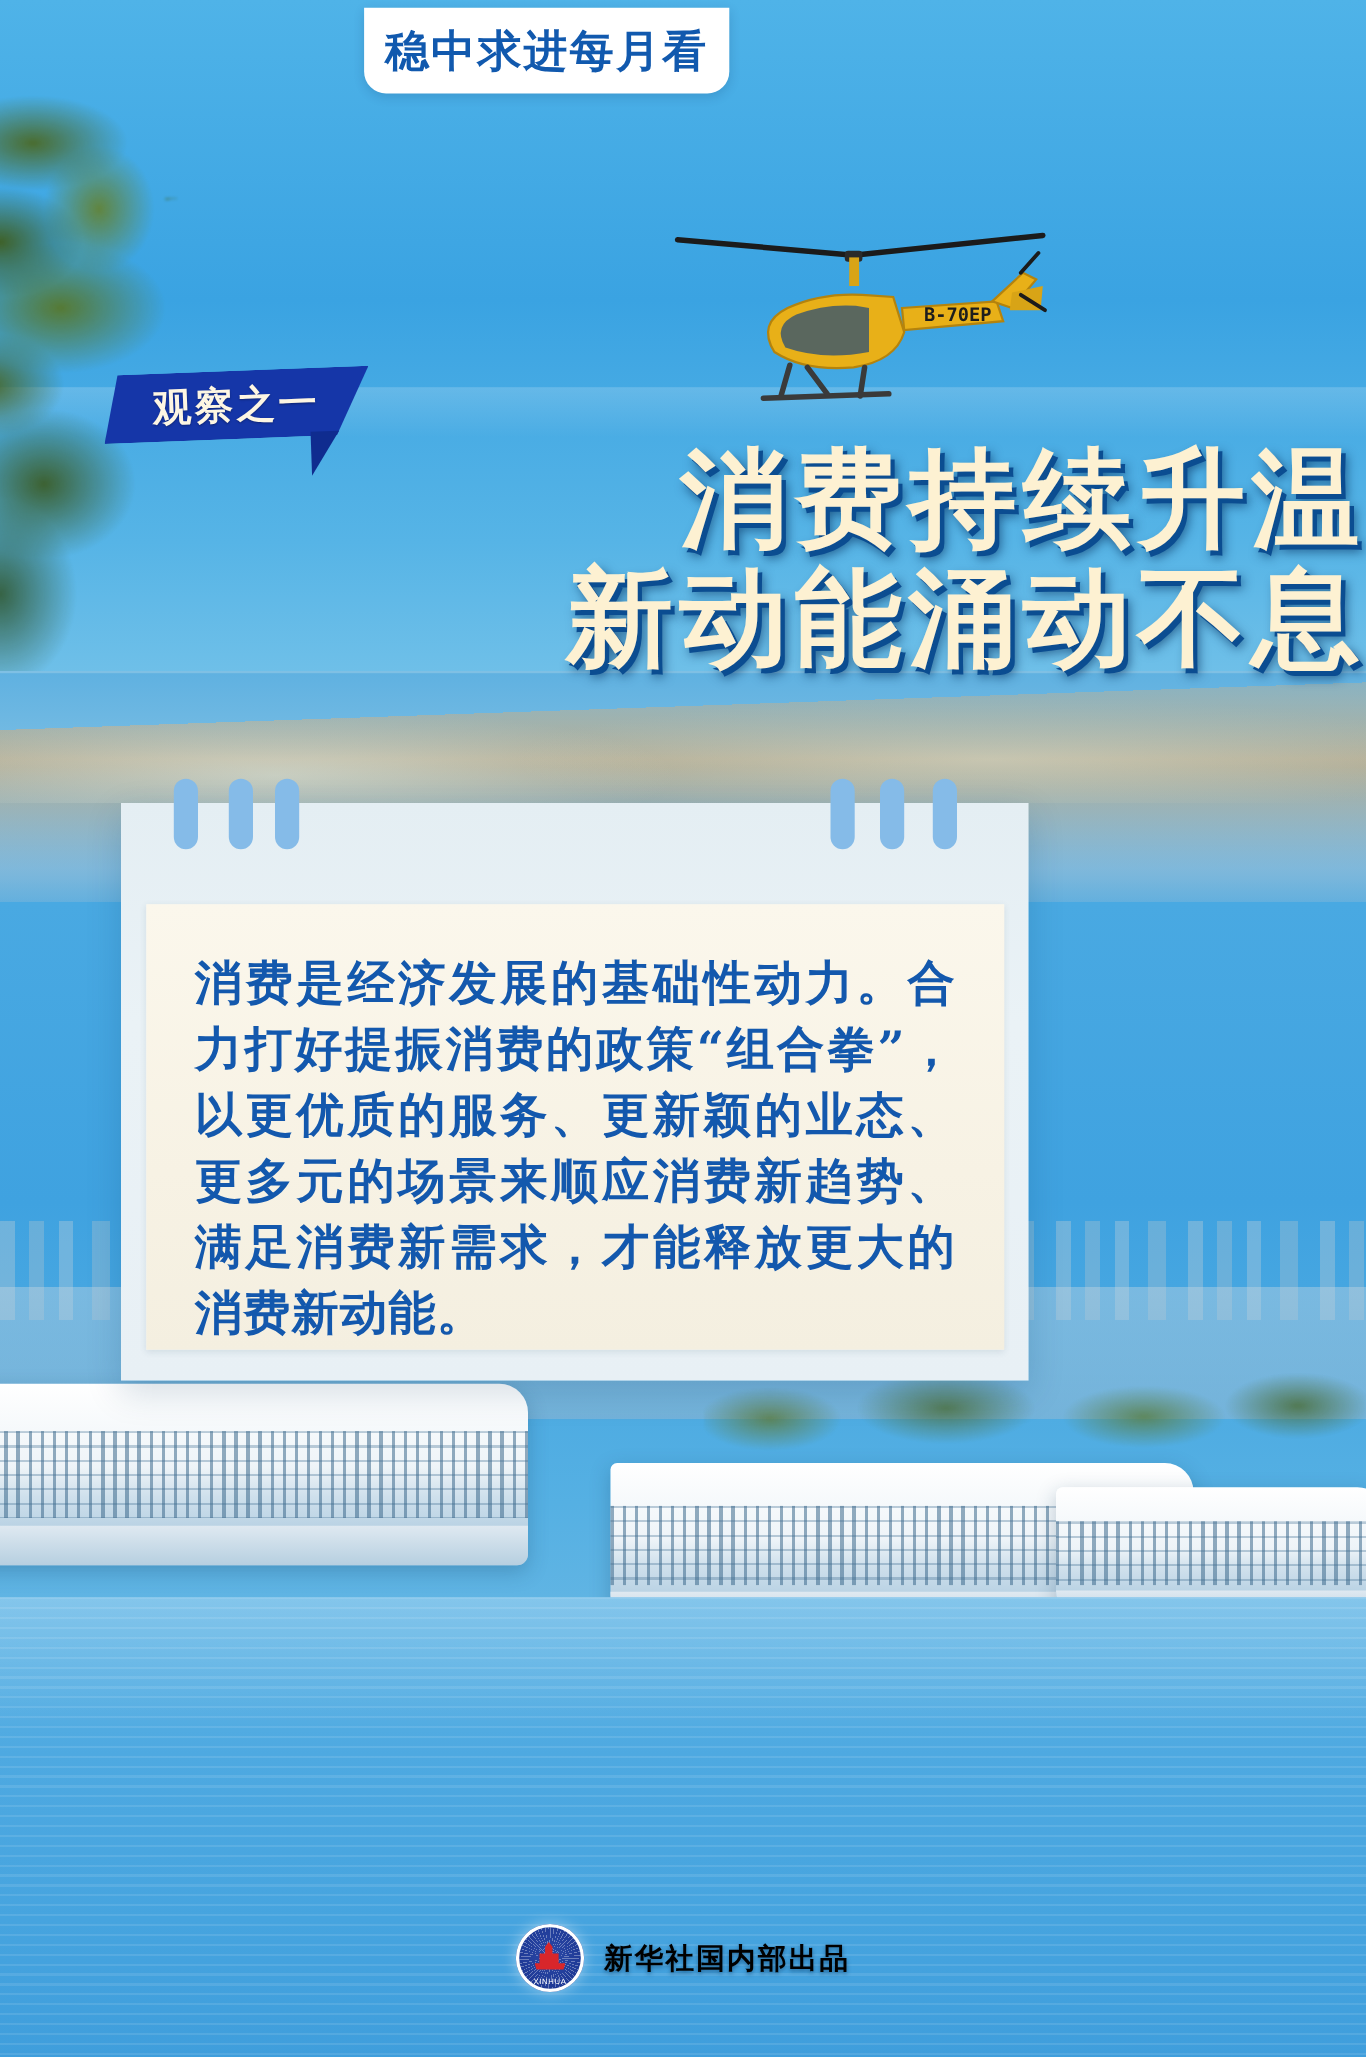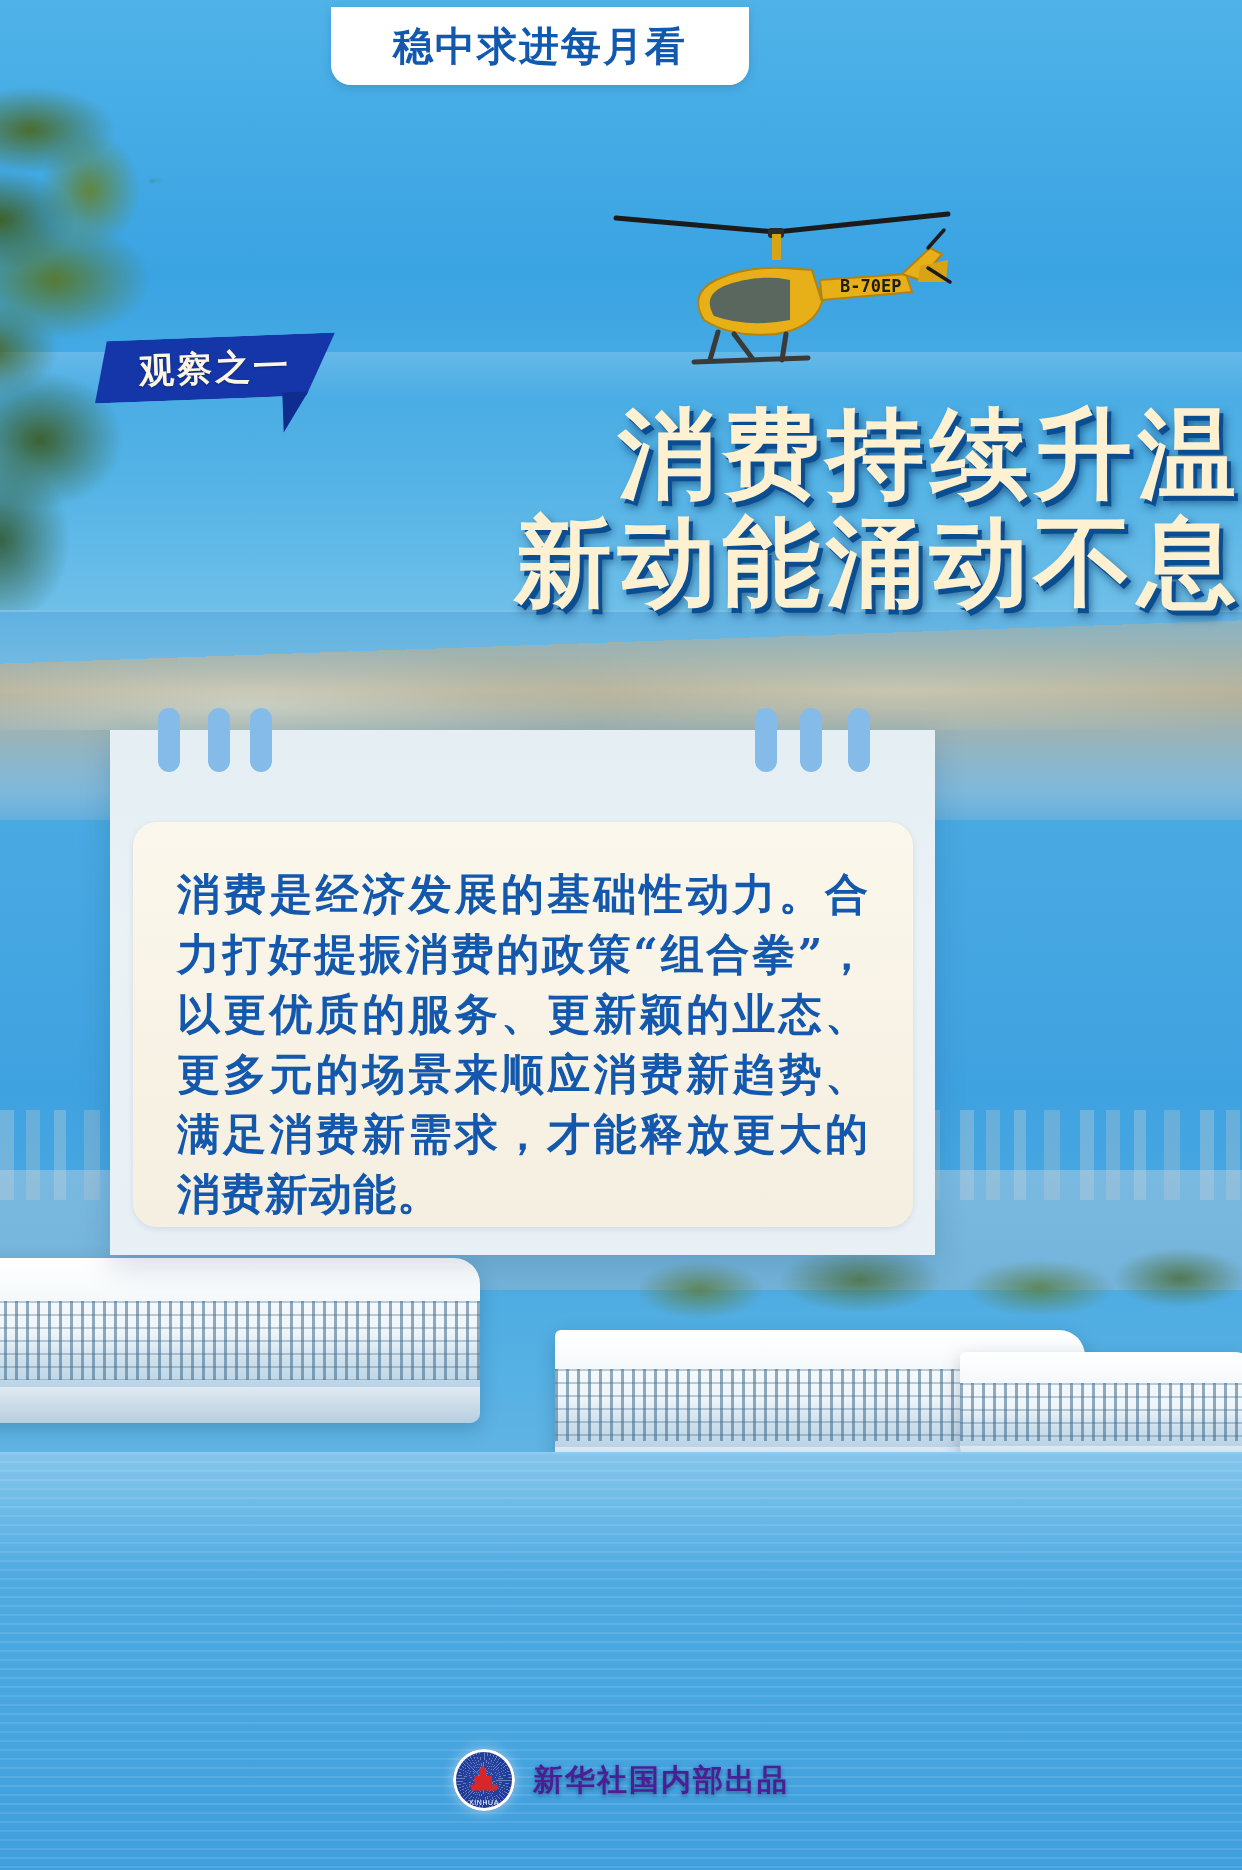--- a/index.html
+++ b/index.html
@@ -128,21 +128,21 @@
       repeating-linear-gradient(180deg, rgba(255,255,255,.10) 0 2px, rgba(255,255,255,0) 2px 9px),
       linear-gradient(180deg,#62b6e6 0%,#4ea9e1 34%,#46a4df 70%,#3f9edc 100%);
   }
   .water-shine {
     position:absolute; left:0; top:1452px; width:1242px; height:120px;
     background:linear-gradient(180deg, rgba(255,255,255,.22), rgba(255,255,255,0));
   }
 
   
   .top-pill {
-    position:absolute; left:331px; top:7px; width:418px; height:78px;
+    position:absolute; left:331px; top:7px; width:332px; height:78px;
     background:#ffffff;
     border-radius:0 0 20px 20px;
     box-shadow:0 3px 10px rgba(0,40,90,.16);
     display:flex; align-items:center; justify-content:center;
   }
   .top-pill span {
     color:#1159ae; font-size:40px; font-weight:bold; letter-spacing:2px;
     font-family:"DejaVu Sans","Liberation Sans",sans-serif;
   }
 
@@ -208,21 +208,20 @@
     background:#5aa8d8; z-index:-1;
   }
   .ring.r1 { left:48px; }  .ring.r2 { left:98px; }  .ring.r3 { left:140px; }
   .ring.r4 { left:645px; } .ring.r5 { left:690px; } .ring.r6 { left:738px; }
 
   .paper {
     position:absolute; left:23px; top:92px; width:780px; height:405px;
     background:linear-gradient(180deg,#fbf7ec 0%,#f7f2e4 60%,#f4efe0 100%);
     box-shadow:0 2px 6px rgba(40,70,100,.12);
     padding:42px 44px 0 44px;
-    border-radius:24px;
   }
   .body-text {
     color:#1358ad;
     font-family:"DejaVu Serif","Liberation Serif",serif;
     font-weight:bold;
     font-size:43px;
     line-height:60px;
     letter-spacing:1px;
     text-align:justify;
     text-indent:0;
@@ -250,21 +249,21 @@
     width:28px; height:26px;
     background:#d8262b;
     clip-path:polygon(6% 100%, 0 78%, 16% 78%, 16% 44%, 34% 44%, 34% 20%, 46% 4%, 58% 20%, 58% 44%, 78% 44%, 78% 78%, 100% 78%, 94% 100%);
   }
   .logo .seal-text {
     position:absolute; left:0; right:0; bottom:5px;
     text-align:center; color:#fff; font-size:7px; letter-spacing:.6px;
     font-family:"Liberation Sans",sans-serif;
   }
   .footer-label {
-    color:#4c1d95; font-size:30px; font-weight:bold; letter-spacing:2px;
+    color:#000000; font-size:26px; font-weight:bold; letter-spacing:2px;
     font-family:"DejaVu Sans","Liberation Sans",sans-serif;
     text-shadow:0 2px 4px rgba(10,50,90,.55);
   }
 </style>
 </head>
 <body>
 
 <div class="poster">
 
   <div class="sky"></div>

